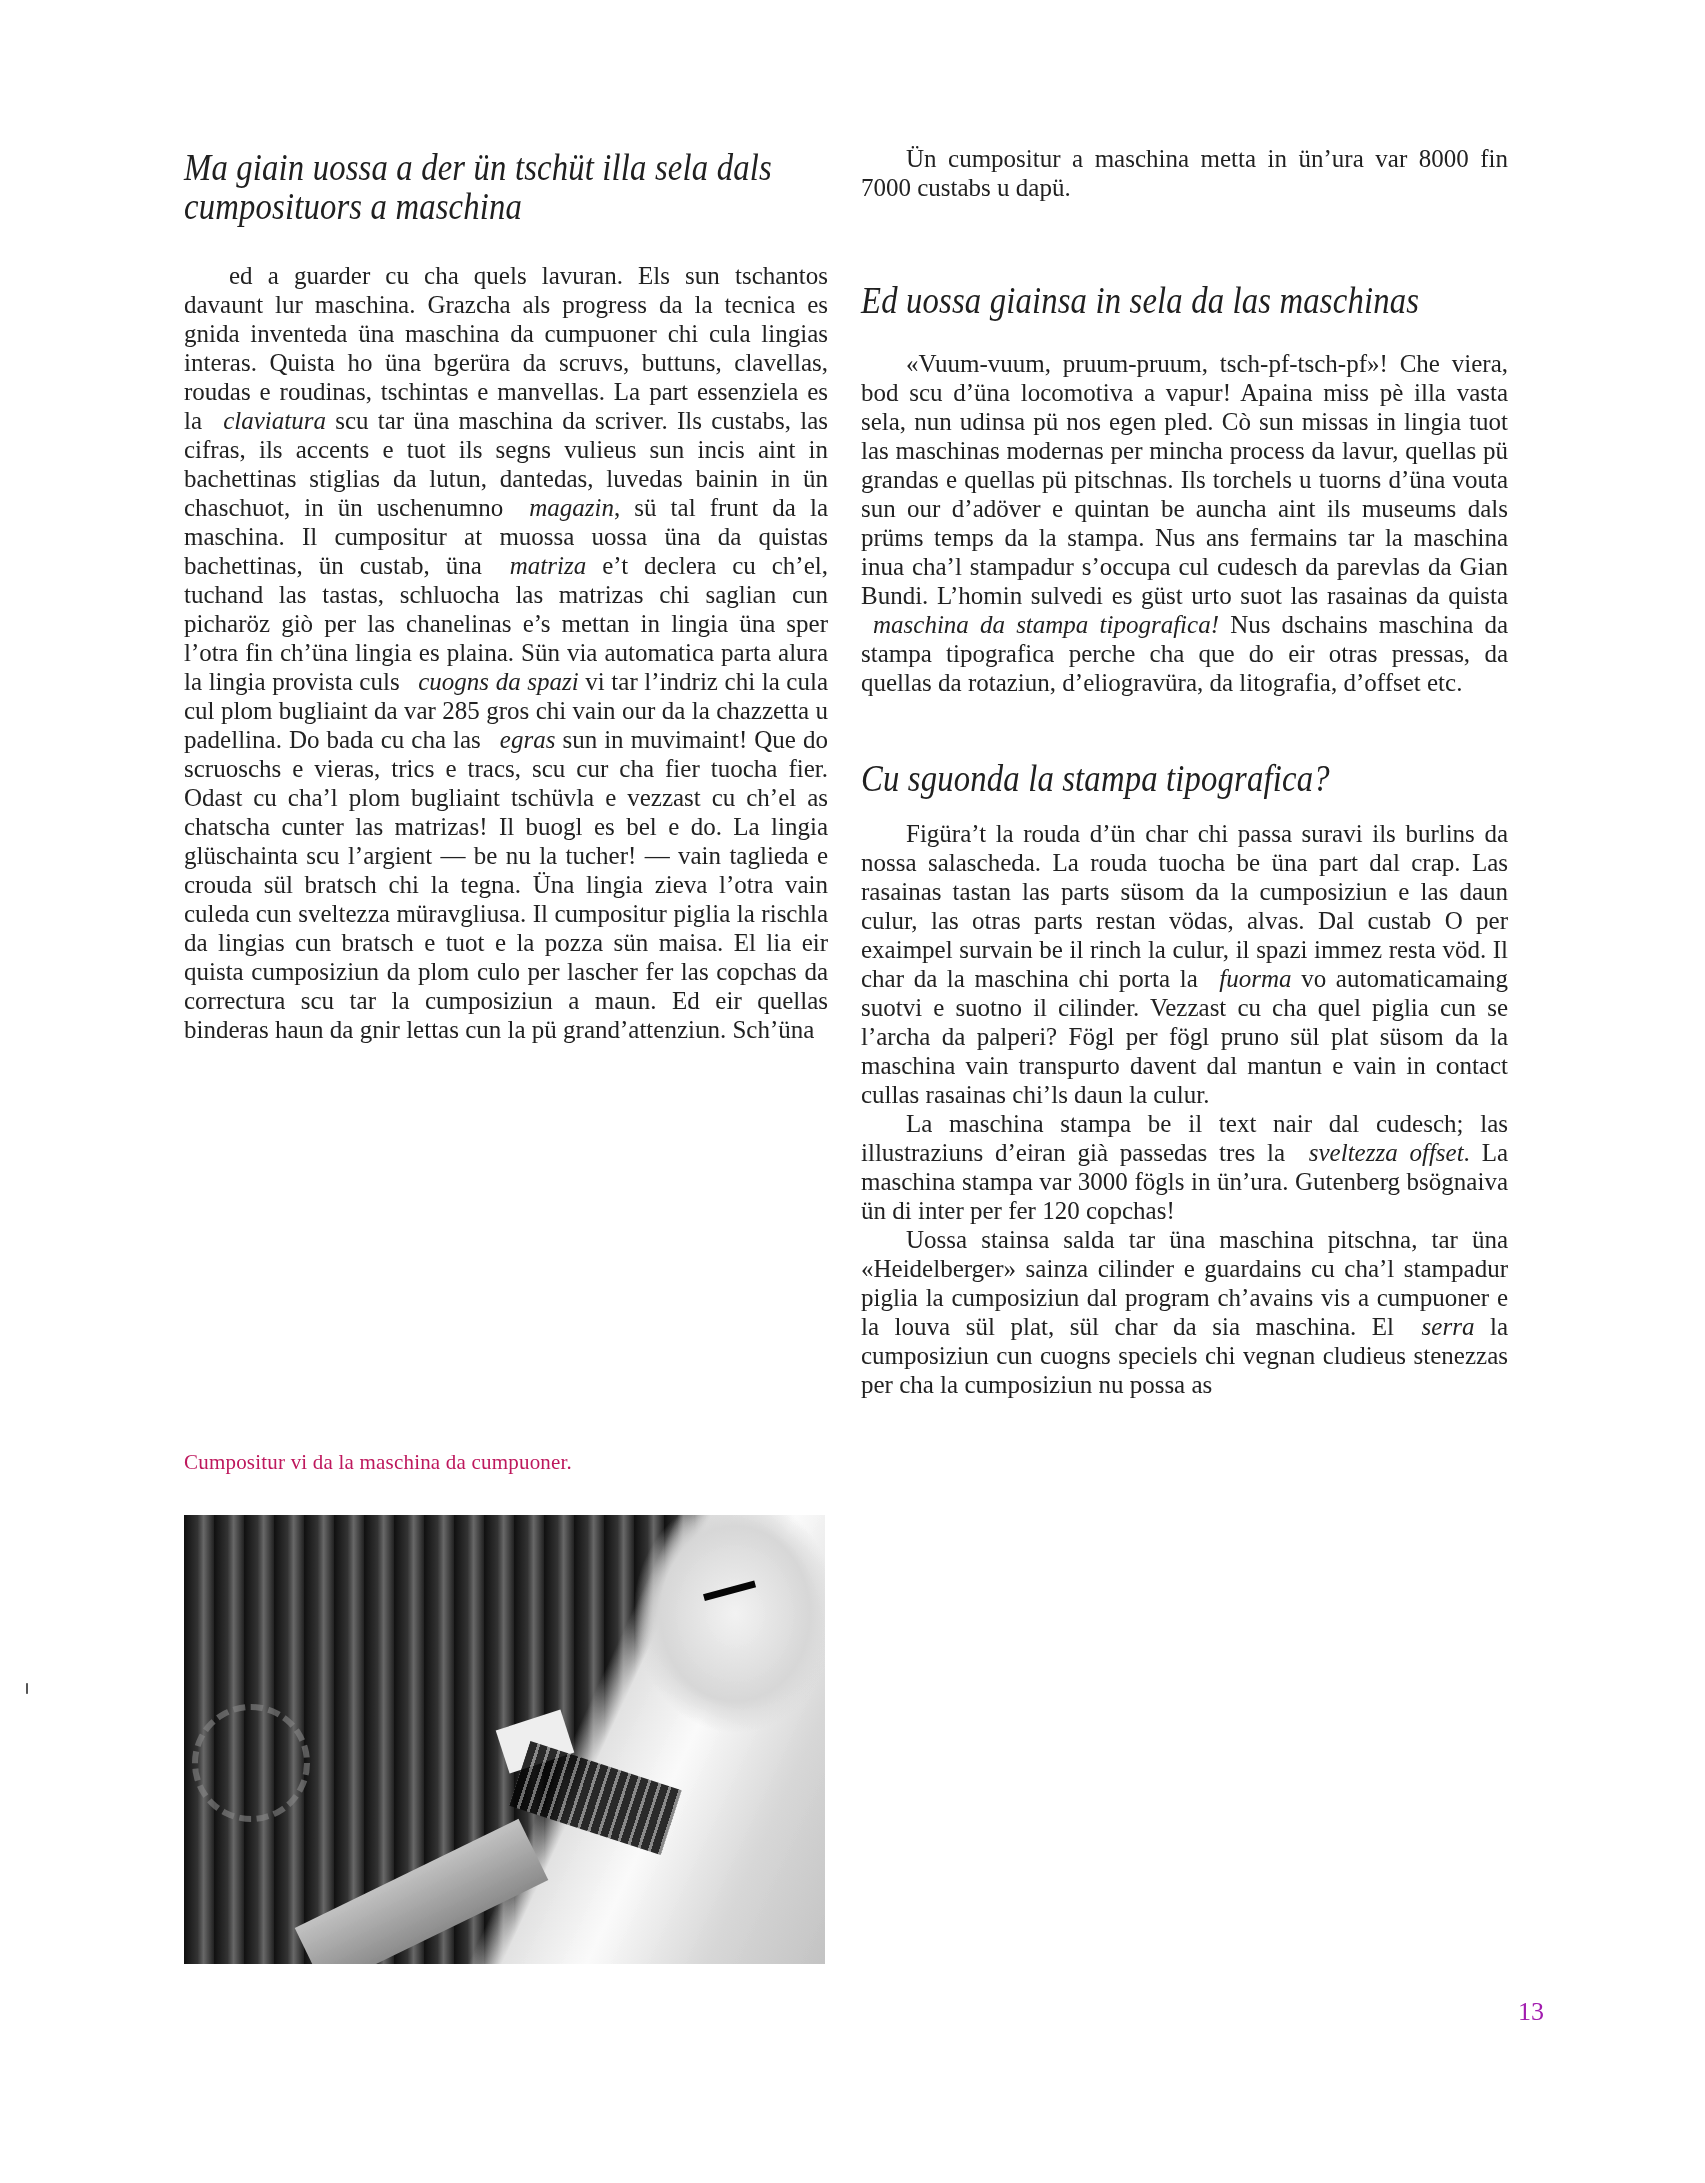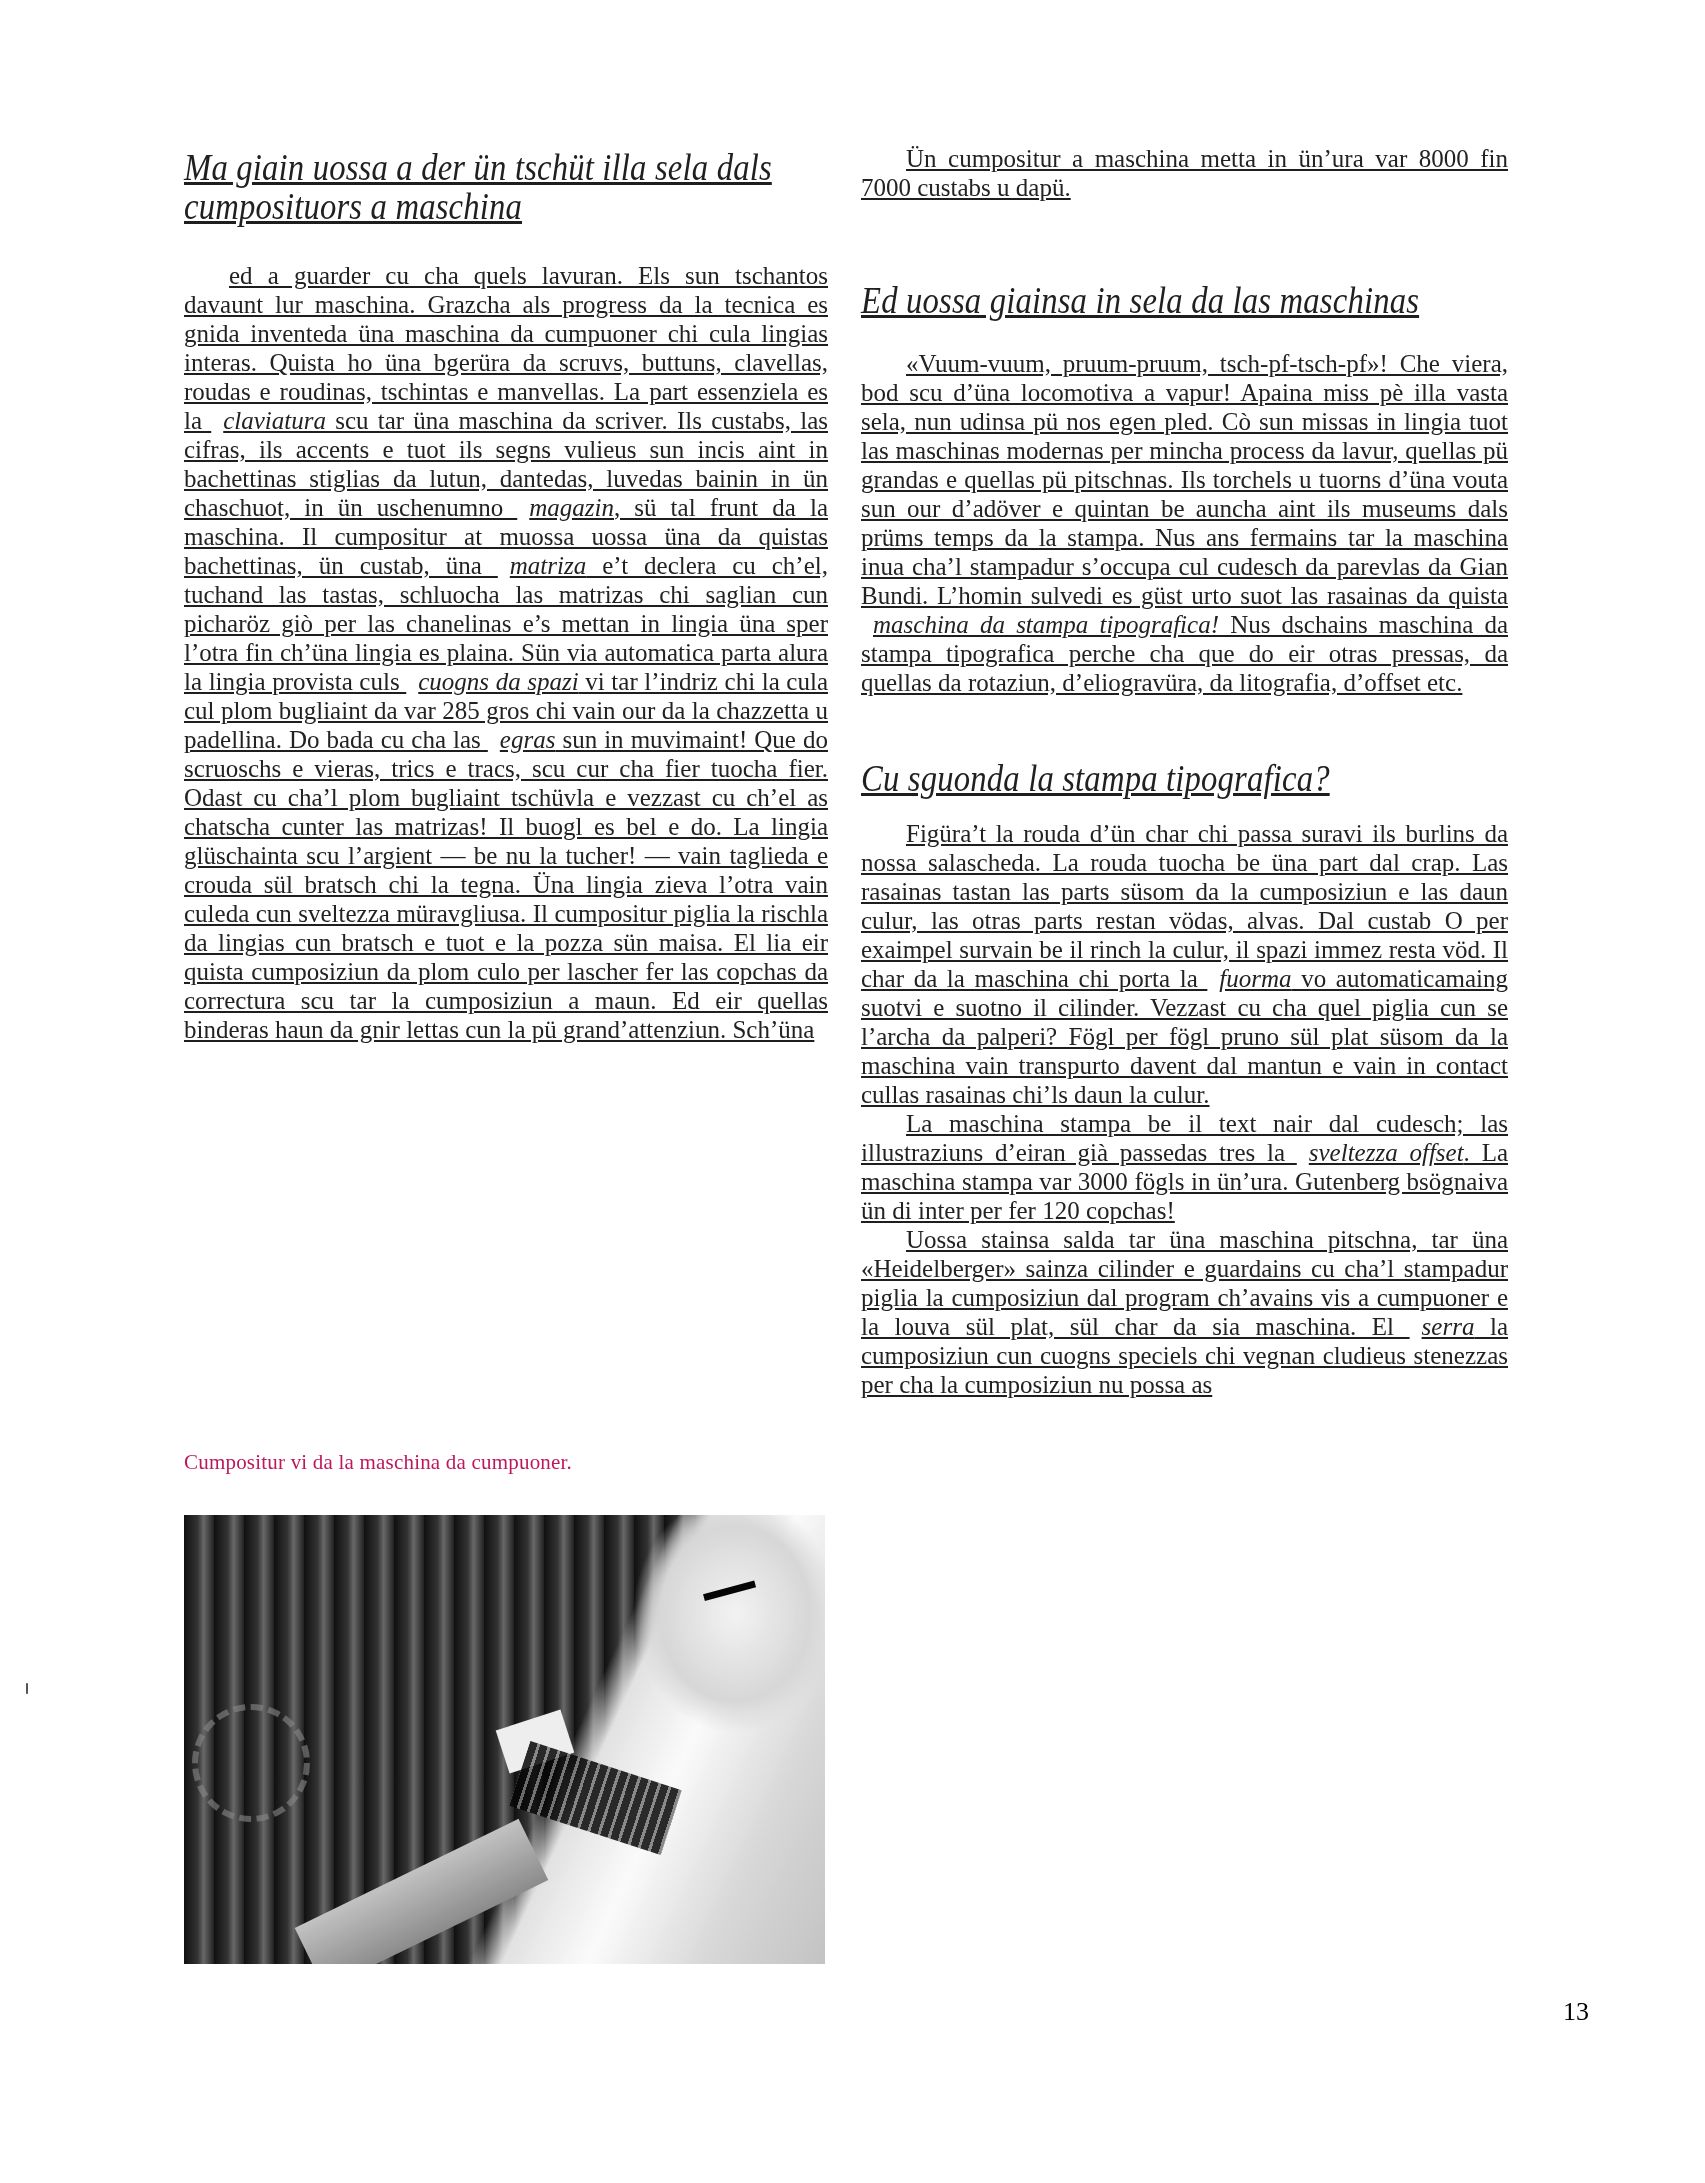--- a/index.html
+++ b/index.html
@@ -1,21 +1,21 @@
 <!DOCTYPE html>
 <html style="font-size:12px"><head>
 <meta charset="utf-8">
 <style>
   html, body { margin: 0; padding: 0; background: #ffffff; }
   body {
     width: 1706px; height: 2183px; position: relative; overflow: hidden;
     font-family: "DejaVu Serif", "Liberation Serif", serif;
     color: #1e1e1e;
   }
-  .col { position: absolute; text-decoration: underline; }
+  .col { position: absolute; }
   #col-left  { left: 184px;  top: 148px; width: 644px; }
   #col-right { left: 861px; top: 144px; width: 647px; }
 
   .heading {
     font-family: "Liberation Serif", "DejaVu Serif", serif;
     font-style: italic;
     font-size: 38px;
     line-height: 39px;
     font-weight: normal;
     letter-spacing: 0.2px;
@@ -73,23 +73,23 @@
   #photo .glasses {
     position: absolute; left: 521px; top: 72px; width: 53px; height: 15px;
     border-top: 7.6px solid #111; transform: rotate(-15deg);
   }
   #photo .tray {
     position: absolute; left: 113px; top: 355px; width: 249px; height: 68px;
     background: linear-gradient(180deg,#bcbcbc,#8a8a8a);
     transform: rotate(-26deg);
   }
   #page-number {
-    position: absolute; left: 1563px; top: 1997px;
+    position: absolute; left: 1518px; top: 1997px;
     font-family: "Liberation Serif", "DejaVu Serif", serif;
-    font-size: 26px; color: #000000;
+    font-size: 26px; color: #a21caf;
   }
   #speck {
     position: absolute; left: 26px; top: 1683px; width: 2.3px; height: 10.6px;
     background: #555; border-radius: 0.8px;
   }
 </style>
 </head>
 <body>
 
 <div class="col" id="col-left">

